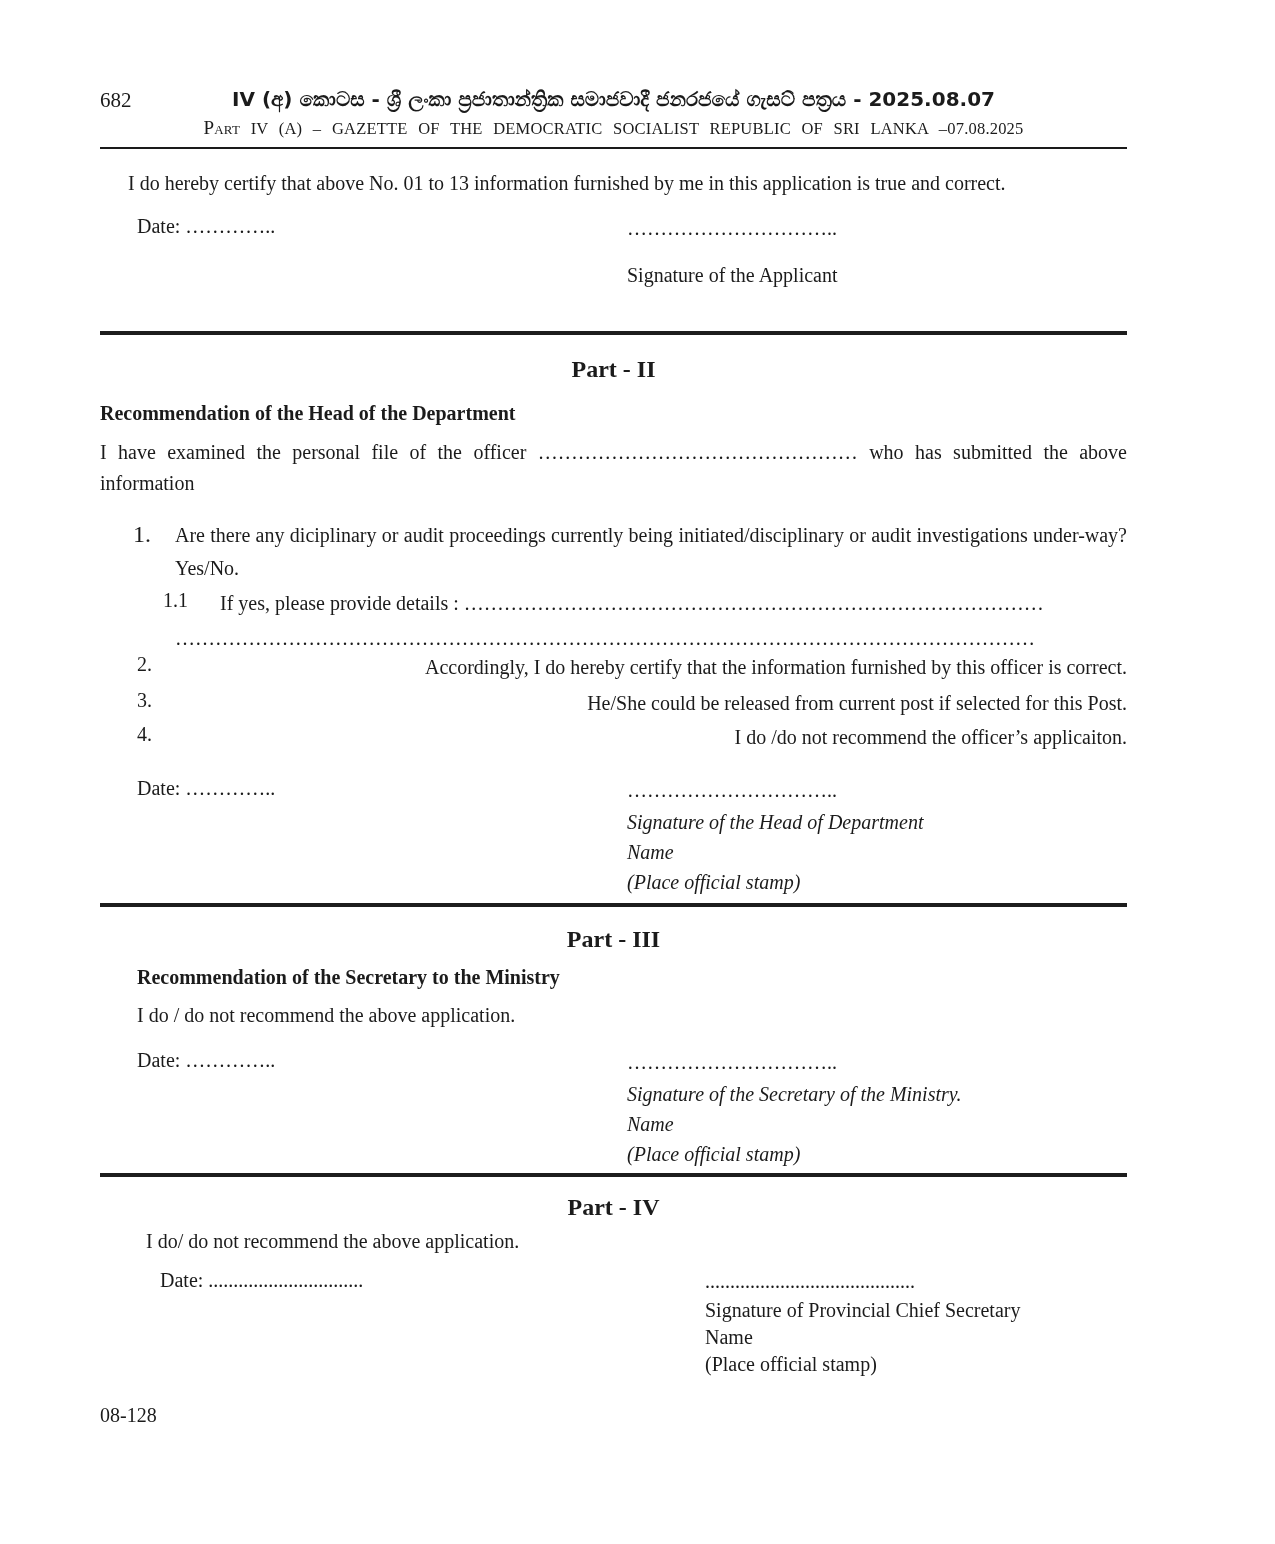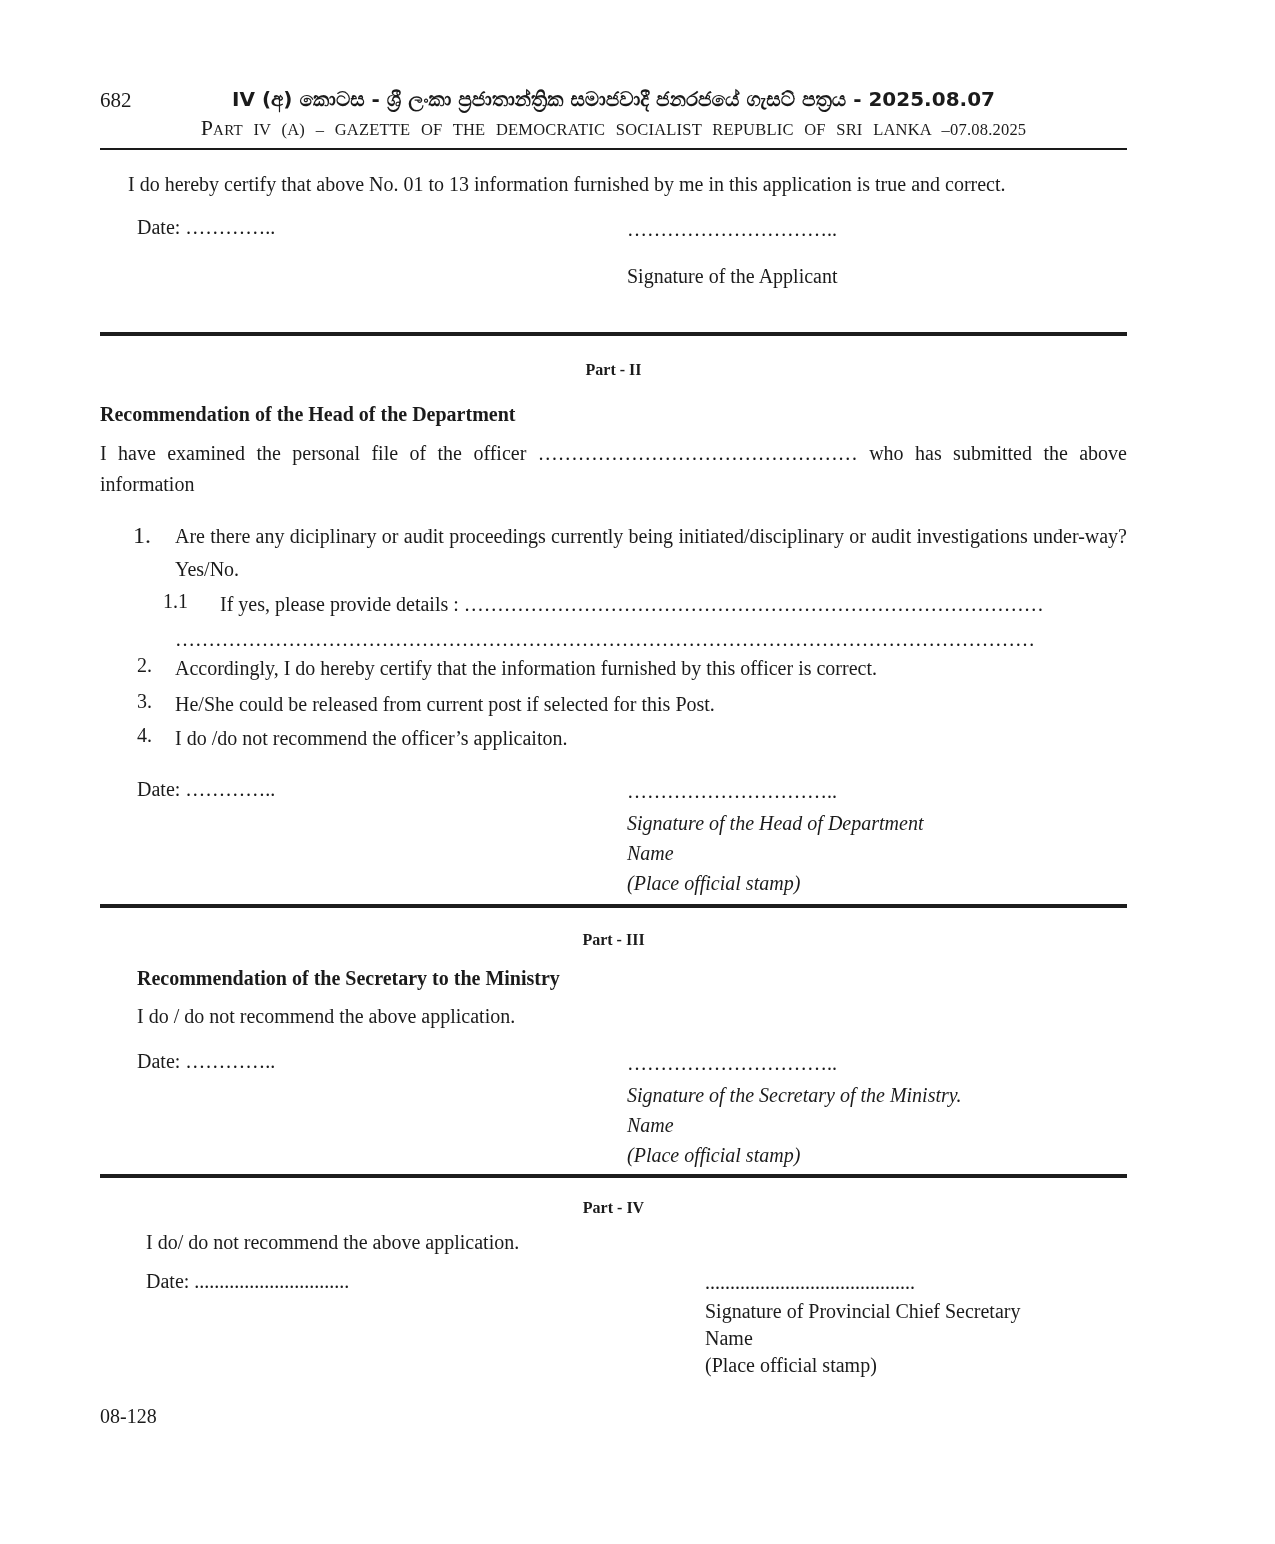--- a/index.html
+++ b/index.html
@@ -27,68 +27,68 @@
     font-size: 21px; text-align: left;
   }
   .title-sinhala {
     font-weight: bold; font-size: 20px; line-height: 26px;
     font-family: "DejaVu Sans", "Liberation Serif", serif;
   }
   .title-english {
     margin-top: 6px; font-size: 16.5px; line-height: 20px;
     word-spacing: 0.38em; letter-spacing: 0.2px;
   }
-  .smallcaps { font-variant: small-caps; font-size: 22px; }
+  .smallcaps { font-variant: small-caps; font-size: 19px; }
   hr.rule-thin {
     border: none; border-top: 2px solid #1a1a1a;
     margin-top: 8px; width: 100%;
   }
   hr.rule-thick {
     border: none; border-top: 4px solid #1d1d1d;
     width: 100%;
   }
   .certify { margin-top: 20px; padding-left: 28px; line-height: 28px; }
   .sig-row { position: relative; }
   .date-abs { position: absolute; left: 37px; top: 0; }
   .sig-col { margin-left: 527px; }
   .sig-col .dots-line { line-height: 26px; }
   .sig-caption { margin-top: 20px; line-height: 28px; }
   .sig-caption-3l { margin-top: 4px; line-height: 30px; font-style: italic; }
-  .part-title { margin-top: 20px; text-align: center; font-weight: bold; font-size: 16px; line-height: 28px; }
+  .part-title { margin-top: 20px; text-align: center; font-weight: bold; font-size: 24px; line-height: 28px; }
   .part-title-3 { margin-top: 18px; }
   .part-title-4 { margin-top: 16px; }
   .section-heading { font-weight: bold; font-size: 20px; line-height: 28px; }
   .p2-heading { margin-top: 16px; }
   .p2-intro { margin-top: 10px; text-align: justify; line-height: 31px; }
   .num-item { position: relative; }
   .num { position: absolute; left: 37px; top: 0; }
   .num-large { left: 33px; font-size: 24px; line-height: 30px; }
   .num-sub { left: 63px; }
   .item-body { padding-left: 75px; line-height: 33px; text-align: justify; }
-  .item-body-plain { padding-left: 75px; line-height: 28px; }
+  .item-body-plain { padding-left: 75px; line-height: 28px; text-align: right; }
   .item-body-sub { padding-left: 120px; line-height: 28px; }
   .item1 { margin-top: 20px; }
   .item1-1 { margin-top: 4px; }
   .dots-cont { margin-top: 8px; padding-left: 75px; line-height: 26px; }
   .item2 { margin-top: 2px; }
   .item3 { margin-top: 8px; }
   .item4 { margin-top: 6px; }
   .p1-row { margin-top: 18px; }
   .p2-row { margin-top: 26px; }
   .indent-block-3 { padding-left: 37px; }
   .indent-block-4 { padding-left: 46px; }
   .p3-heading { margin-top: 10px; }
   .p3-body { margin-top: 10px; line-height: 28px; }
   .p3-row { margin-top: 20px; }
   .p3-row .date-abs { left: 0; }
   .p3-row .sig-col { margin-left: 490px; }
   .p4-heading { margin-top: 12px; line-height: 36px; text-align: justify; width: 981px; }
   .p4-body { margin-top: 6px; line-height: 28px; }
   .p4-row { margin-top: 14px; }
-  .p4-row .date-abs { left: 0; }
+  .p4-row .date-abs { left: 14px; }
   .p4-row .sig-col { margin-left: 559px; }
   .p4-row .dots-line { line-height: 24px; }
   .sig-caption-p4 { margin-top: 4px; line-height: 27px; }
   .footer-code { margin-top: 24px; line-height: 26px; }
 </style>
 </head>
 <body>
 
 <div class="page">
   <div class="content">

